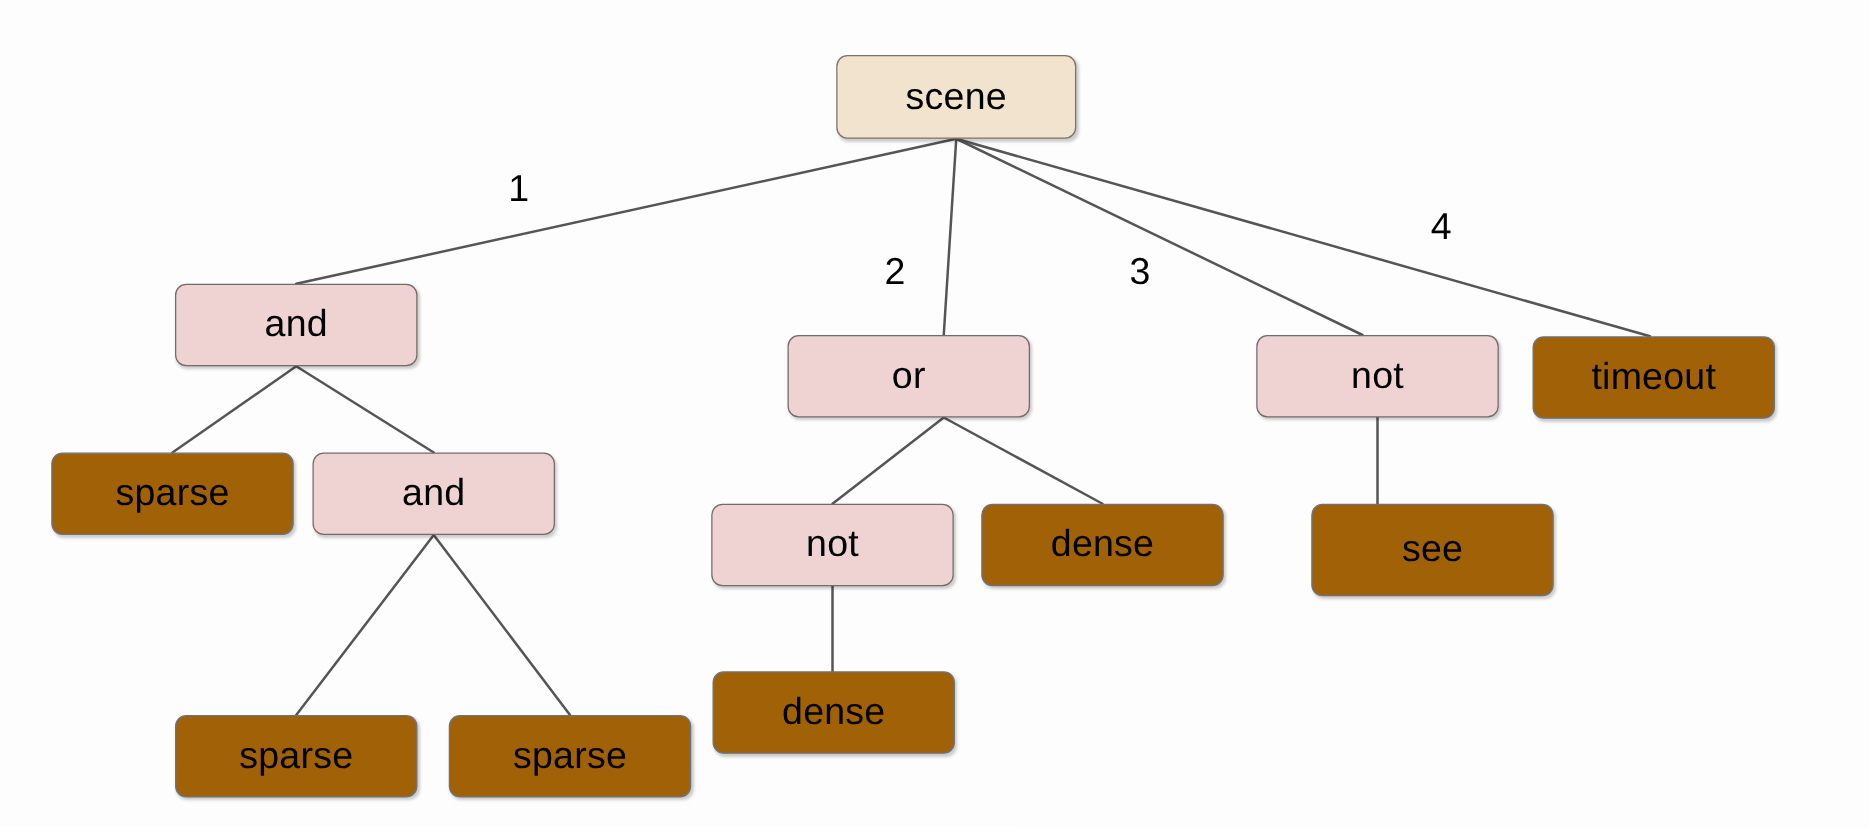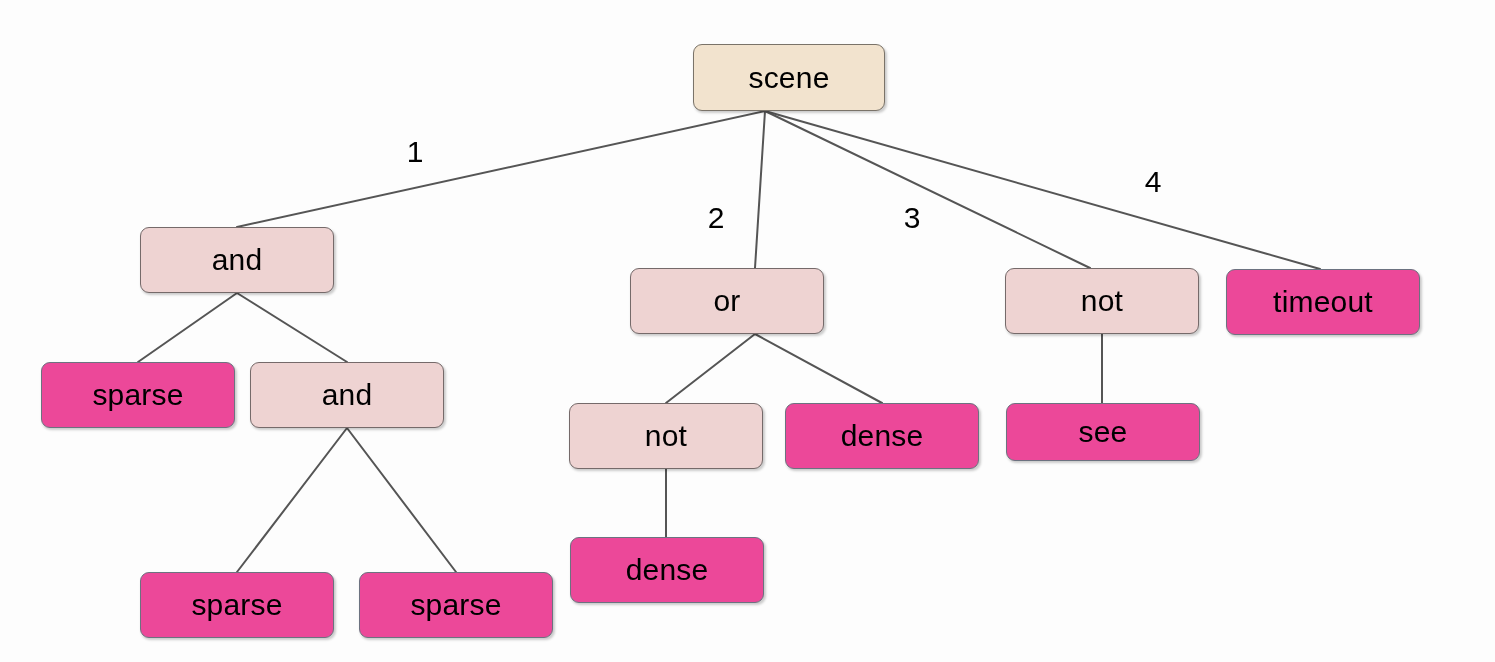--- a/index.html
+++ b/index.html
@@ -38,28 +38,27 @@
     font-family: "Liberation Sans", sans-serif;
     font-size: 30px;
     line-height: 1;
     letter-spacing: 0.2px;
     box-shadow: 1.5px 2px 2.5px rgba(0,0,0,0.20);
     white-space: nowrap;
   }
   .node.root {
     background: #f2e3ce;
     border-color: #7a7369;
-    margin-left: 24px;
   }
   .node.op {
     background: #eed3d2;
     border-color: #756a6a;
   }
   .node.leaf {
-    background: #ec4899;
+    background: #a16207;
     border-color: #6c7280;
   }
   .edge-label {
     position: absolute;
     color: #000000;
     font-family: "Liberation Sans", sans-serif;
     font-size: 30px;
     line-height: 1;
     text-align: center;
     white-space: nowrap;
@@ -104,21 +103,21 @@
       </div>
       <div class="node op" style="left: 250px; top: 362px; width: 194px; height: 66px;">
         <span>and</span>
       </div>
       <div class="node op" style="left: 569px; top: 403px; width: 194px; height: 66px;">
         <span>not</span>
       </div>
       <div class="node leaf" style="left: 785px; top: 403px; width: 194px; height: 66px;">
         <span>dense</span>
       </div>
-      <div class="node leaf" style="left: 1006px; top: 403px; width: 194px; height: 58px;">
+      <div class="node leaf" style="left: 1049px; top: 403px; width: 194px; height: 74px;">
         <span>see</span>
       </div>
       <div class="node leaf" style="left: 570px; top: 537px; width: 194px; height: 66px;">
         <span>dense</span>
       </div>
       <div class="node leaf" style="left: 140px; top: 572px; width: 194px; height: 66px;">
         <span>sparse</span>
       </div>
       <div class="node leaf" style="left: 359px; top: 572px; width: 194px; height: 66px;">
         <span>sparse</span>

